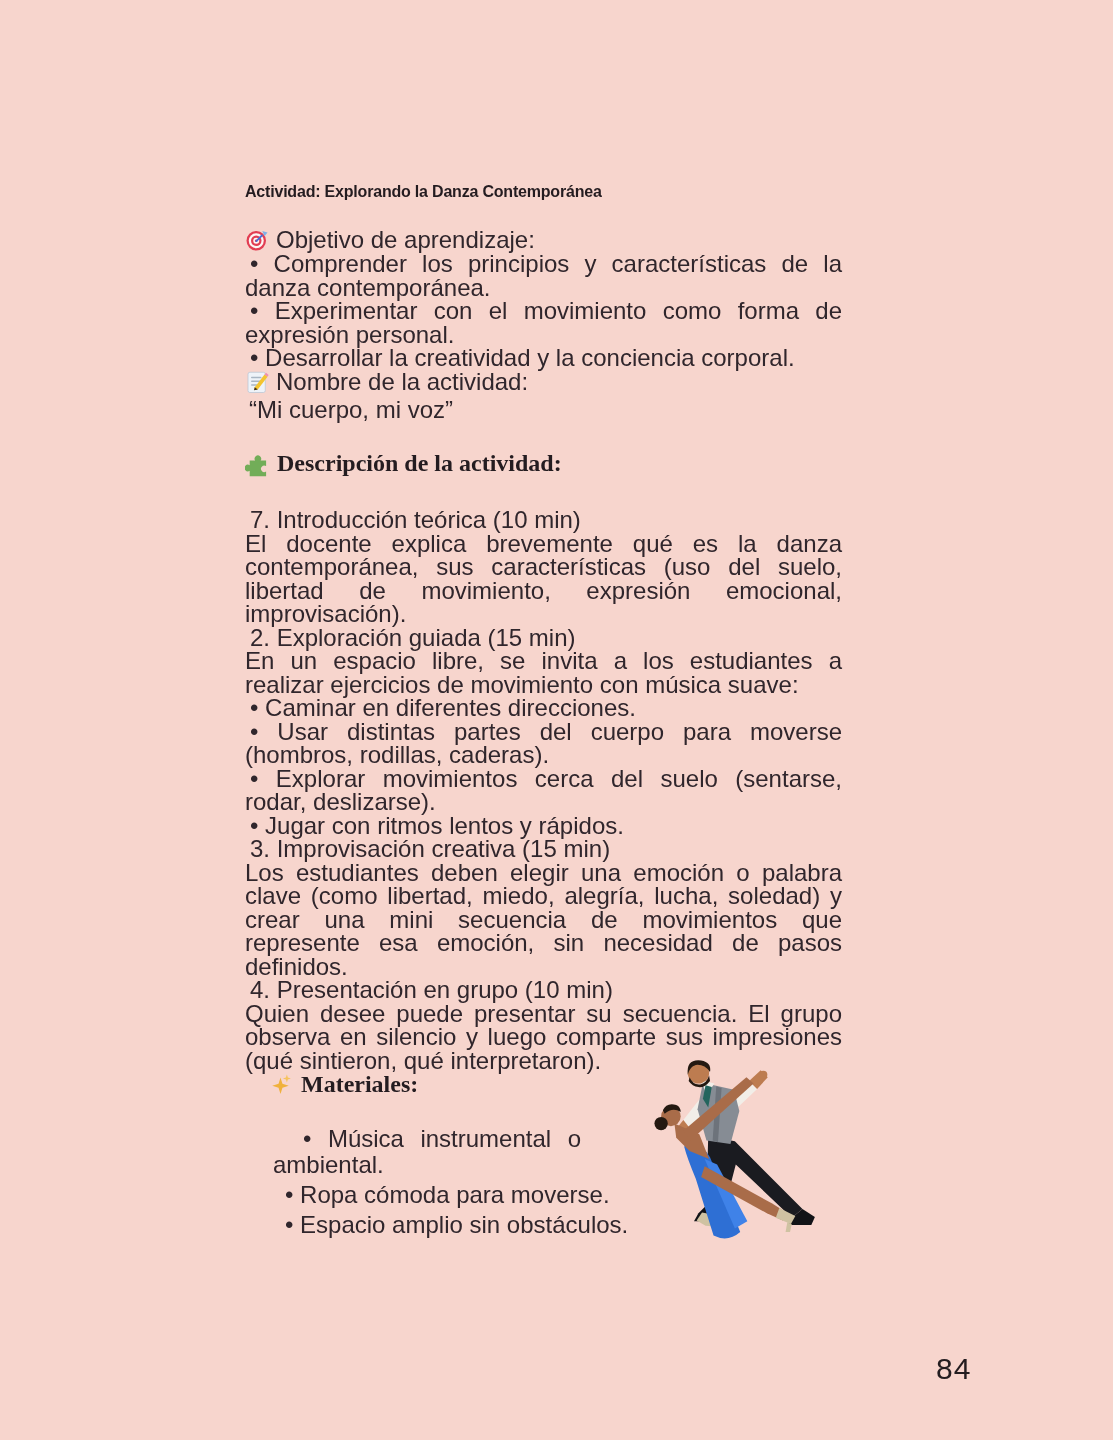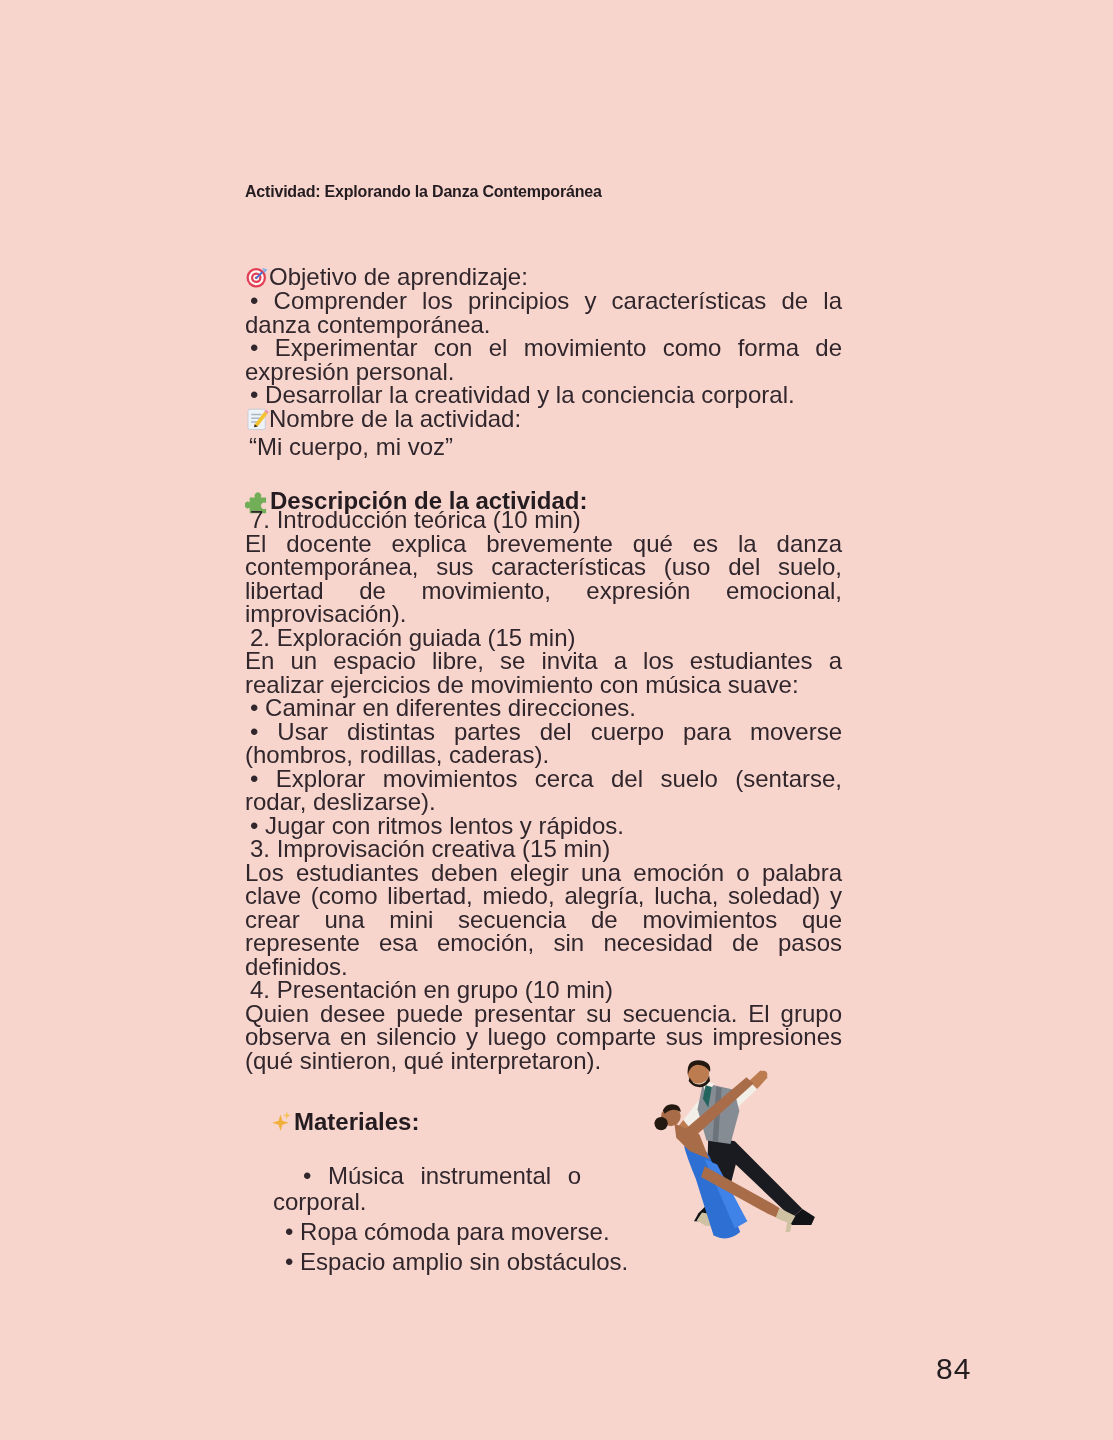--- a/index.html
+++ b/index.html
@@ -16,23 +16,23 @@
   #title{
     left:245px;top:183px;width:600px;
     font-size:16px;font-weight:bold;color:#241c20;
     letter-spacing:-0.2px;
   }
   
   .bodytxt{font-size:24px;line-height:23.5px;}
   .just{text-align:justify;text-align-last:left;}
   .ind{text-indent:5px;}
   
-  .hrow{display:flex;align-items:flex-start;gap:0;margin-top:37px;}
+  .hrow{display:flex;align-items:flex-start;gap:7px;}
   .hrow .icon{flex:0 0 auto;margin-top:0px;}
-  .hrow.bold span{font-weight:bold;color:#241c20;}
+  .hrow.bold span{font-weight:bold;color:#241c20;font-family:Liberation Serif, serif;}
   #objective{left:245px;top:228px;width:597px;}
   #name{left:245px;top:370px;width:597px;}
   #desc-heading{left:245px;top:452px;width:597px;}
   #steps{left:245px;top:508px;width:597px;}
   #materials{left:269px;top:1073px;width:316px;}
   #materials .hrow{margin-left:1px;margin-bottom:29px;}
   #materials p{margin:0 0 4px 4px;font-size:24px;line-height:26px;}
   #materials p.first{ text-indent:30px;text-align:justify;text-align-last:left;width:308px;}
   #materials p.nowrap{white-space:nowrap;margin-left:16px;}
   #steps p{margin:0;}
@@ -109,21 +109,21 @@
 </div>
 
 <div id="materials" class="abs bodytxt">
   <div class="hrow bold">
     <svg class="icon" width="24" height="24" viewBox="0 0 32 32">
       <path d="M14 6 L16.6 14.4 L25 17 L16.6 19.6 L14 28 L11.4 19.6 L3 17 L11.4 14.4 Z" fill="#f0b13c"></path>
       <path d="M22.5 2 L23.8 6 L27.8 7.3 L23.8 8.6 L22.5 12.6 L21.2 8.6 L17.2 7.3 L21.2 6 Z" fill="#f6c35e"></path>
     </svg>
     <span>Materiales:</span>
   </div>
-  <p class="first">• Música instrumental o corporal.</p>
+  <p class="first">• Música instrumental o ambiental.</p>
   <p class="nowrap">• Ropa cómoda para moverse.</p>
   <p class="nowrap">• Espacio amplio sin obstáculos.</p>
 </div>
 
 <svg id="dancer" class="abs" viewBox="0 0 200 216" width="178" height="192">
 
   <polygon points="56,44 34,72 42,82 64,60" fill="#f2eee8"></polygon>
   <polygon points="34,72 26,82 34,88 42,82" fill="#bd7c50"></polygon>
 
   <polygon points="62,90 92,96 168,172 156,182 93,122 80,172 60,166" fill="#1a1b20"></polygon>

